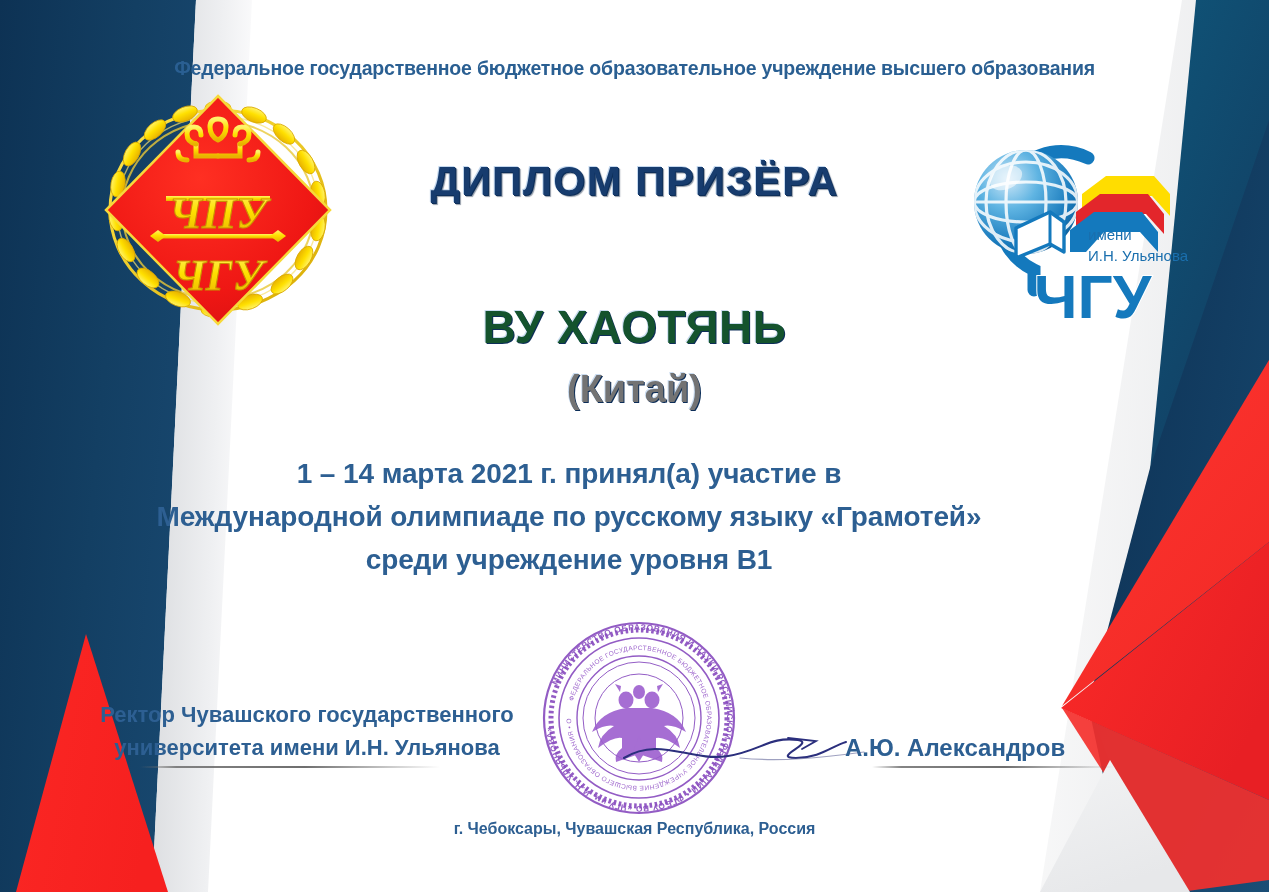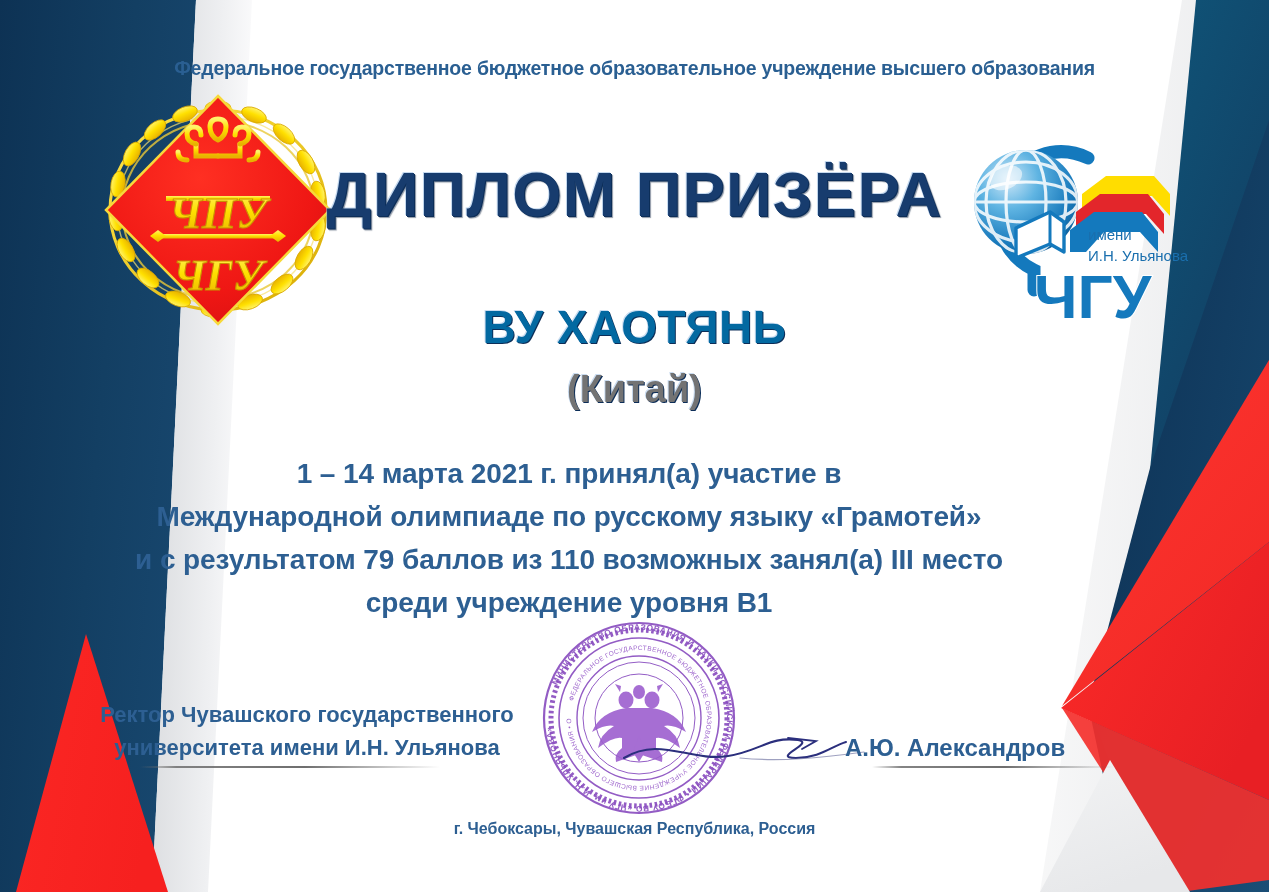--- a/index.html
+++ b/index.html
@@ -56,39 +56,39 @@
     line-height:29px;
     letter-spacing:-0.2px;
   }
   .header-block .hl{display:block;}
 
   .main-title{
     position:absolute;
     left:0; top:158px;
     width:1269px;
     text-align:center;
-    font-size:63px;
+    font-size:41px;
     font-weight:bold;
     letter-spacing:1.5px;
     color:#173c6e;
     text-shadow:
        1px 1px 0 #0d2e58,
        2px 2px 1px rgba(10,30,60,.45),
       -1px -1px 0 rgba(150,185,225,.55);
   }
 
   .recipient-name{
     position:absolute;
     left:0; top:300px;
     width:1269px;
     text-align:center;
     font-size:46px;
     font-weight:bold;
     letter-spacing:.5px;
-    color:#0369a1;
+    color:#14532d;
     text-shadow:
        1px 1px 0 #0d2e58,
       -1px -1px 0 rgba(150,185,225,.5);
   }
   .recipient-country{
     position:absolute;
     left:0; top:368px;
     width:1269px;
     text-align:center;
     font-size:38px;
@@ -402,21 +402,20 @@
   </div>
 
   <div class="main-title">ДИПЛОМ ПРИЗЁРА</div>
 
   <div class="recipient-name">ВУ ХАОТЯНЬ</div>
   <div class="recipient-country">(Китай)</div>
 
   <div class="body-block">
     <span class="bl">1 – 14 марта 2021 г.  принял(а) участие в</span>
     <span class="bl">Международной олимпиаде по русскому языку «Грамотей»</span>
-    <span class="bl">и с результатом  79 баллов  из 110 возможных занял(а) III место</span>
     <span class="bl">среди учреждение уровня B1</span>
   </div>
 
   <div class="rector-title">
     <span class="rl">Ректор Чувашского государственного</span>
     <span class="rl">университета имени И.Н. Ульянова</span>
   </div>
 
   <div class="sig-line sig-line-left"></div>
   <div class="sig-line sig-line-right"></div>

